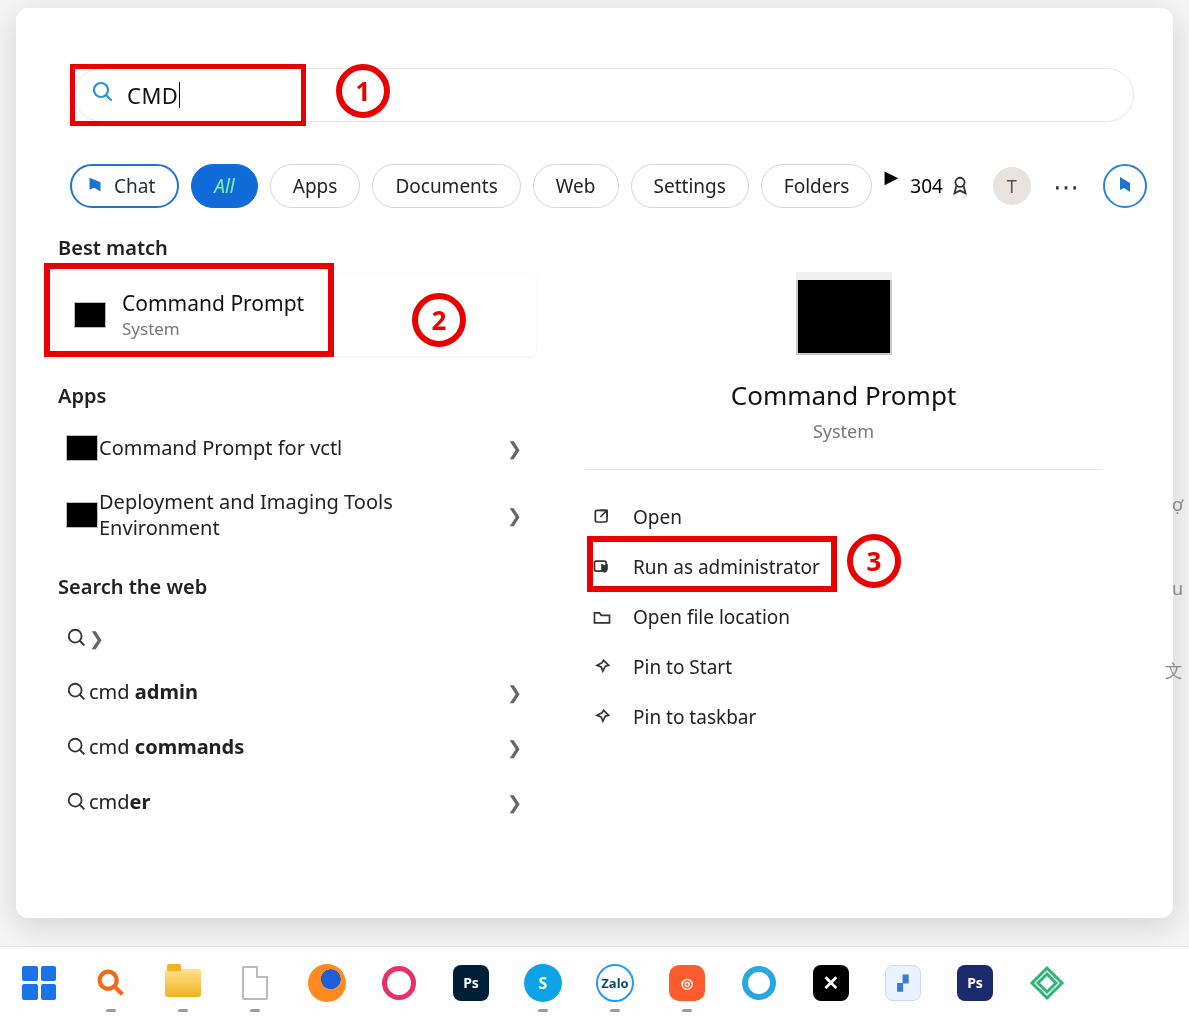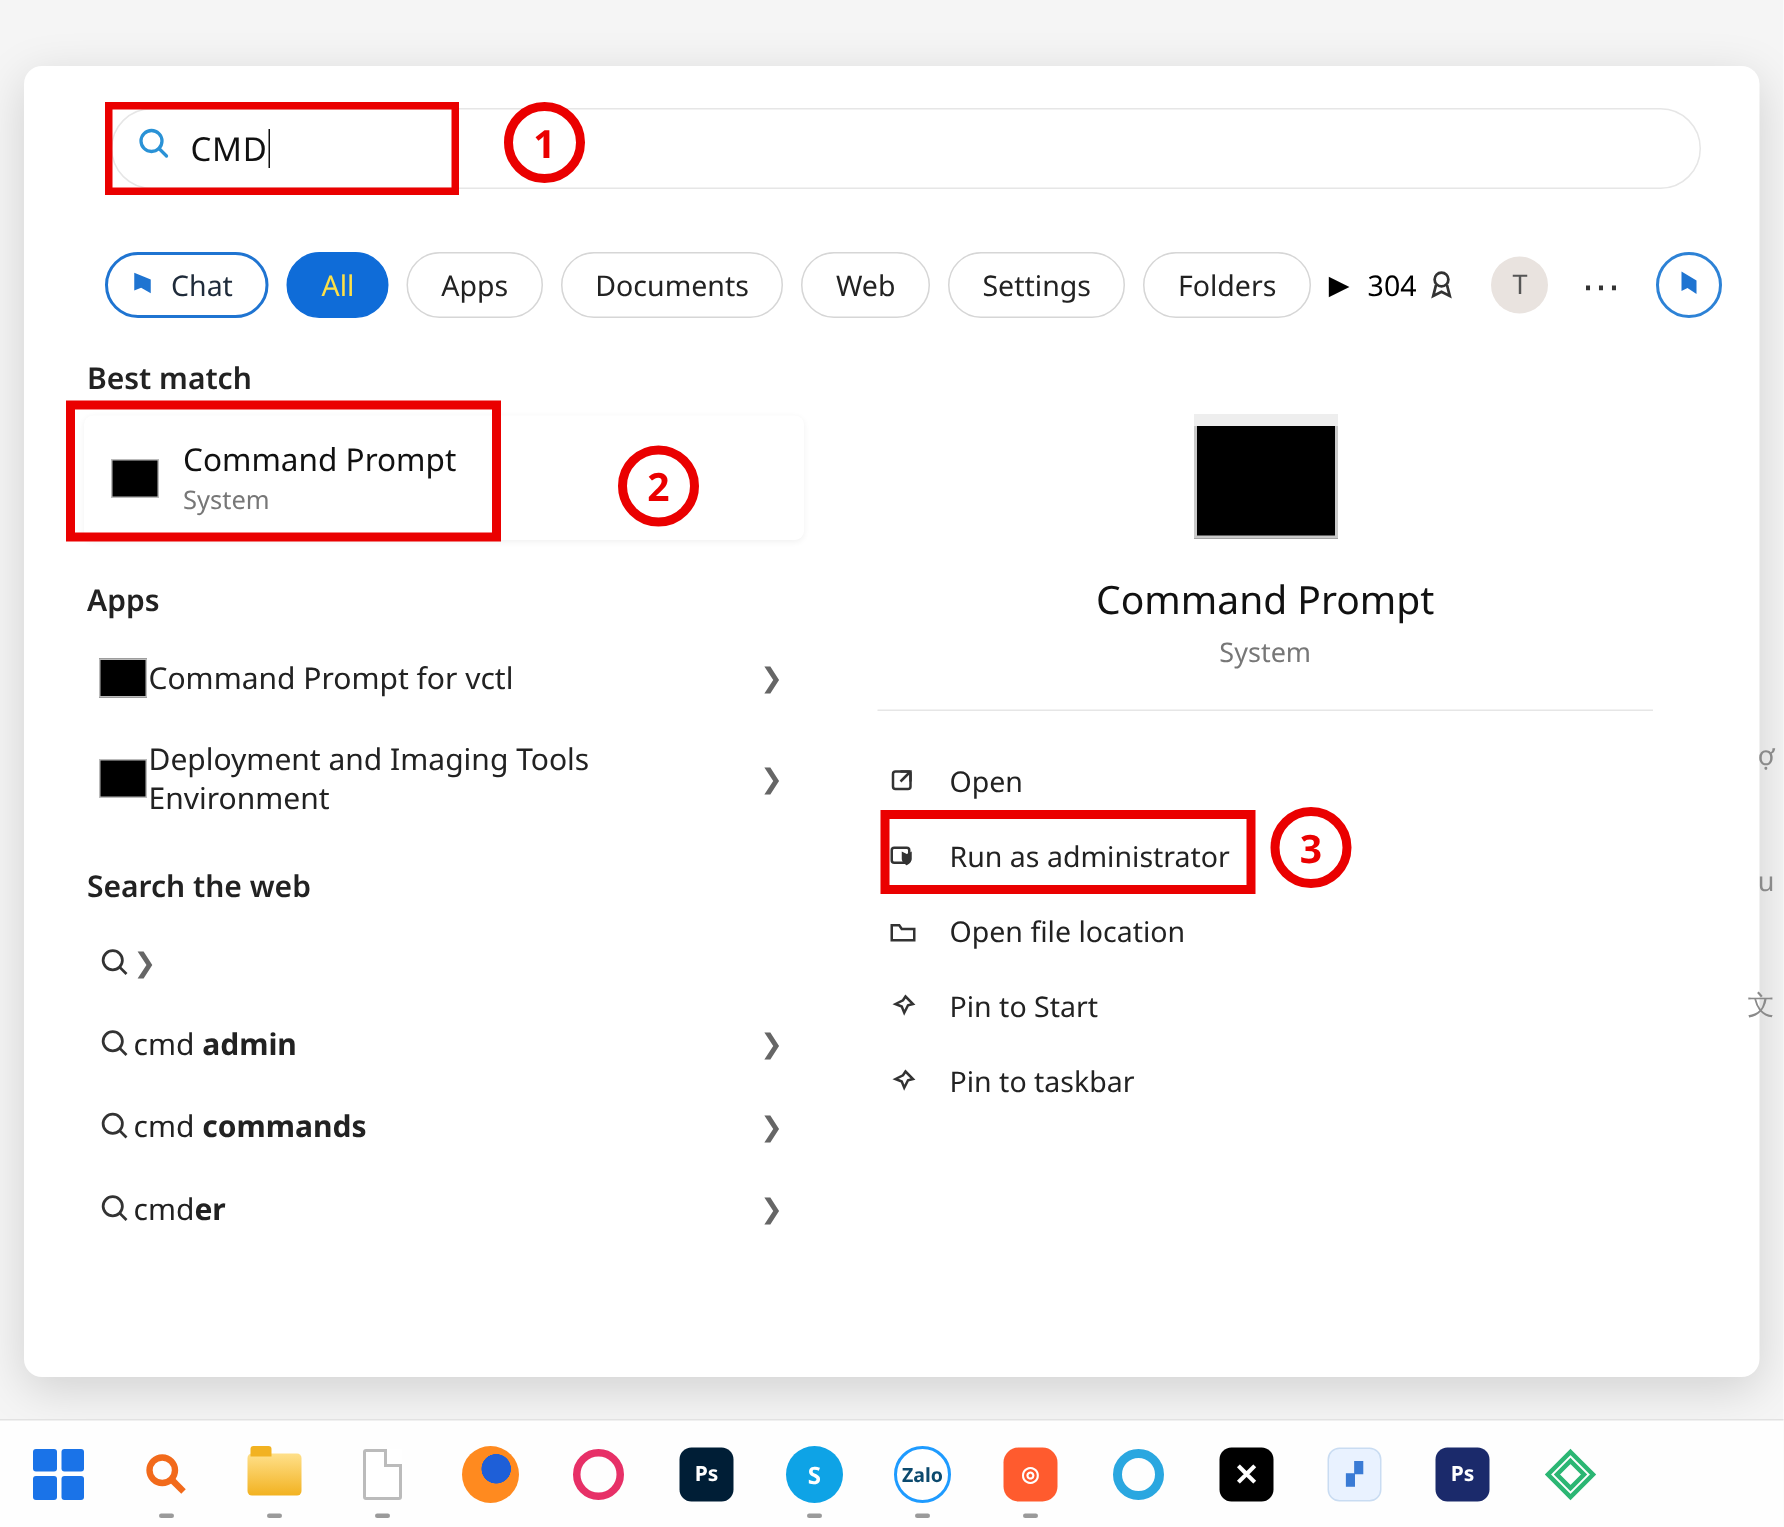--- a/index.html
+++ b/index.html
@@ -13,22 +13,21 @@
     }
     .search-window {
       position: absolute;
       top: 8px;
       left: 16px;
       right: 16px;
       bottom: 100px;
       background: #fff;
       border-radius: 12px;
       box-shadow: 0 8px 32px rgba(0,0,0,0.15);
-      padding: 28px 40px 20px 40px;
-      margin-top: 36px;
+      padding: 60px 40px 20px 40px;
     }
     
     .search-row { position: relative; height: 60px; }
     .search-box {
       position: absolute;
       left: 18px; top: 0;
       width: 1060px; height: 54px;
       background: #fff;
       border: 1px solid #e6e6e6;
       border-radius: 27px;
@@ -49,29 +48,29 @@
     .step-badge {
       width: 54px; height:54px; border-radius:50%;
       border:6px solid #ea0000;
       display:flex; align-items:center; justify-content:center;
       font-weight:700; font-size:26px; color:#ea0000;
       background:#fff;
       position:absolute;
     }
     .step1 { right:-80px; left: 280px; top:-4px; }
     
-    .chips-row { display:flex; align-items:center; gap:12px; margin-top:36px; padding-left:14px; }
+    .chips-row { display:flex; gap:12px; margin-top:36px; padding-left:14px; }
     .chip {
       height:44px; padding:0 22px; border-radius:22px;
       border:1px solid #d6d6d6; background:#fff;
       display:flex; align-items:center; font-size:19px; color:#222;
       cursor:pointer;
     }
     .chip.chat { border:2px solid #1f74d1; color:#1f2b3a; gap:8px; padding-left:12px; }
-    .chip.all { background:#0f6cd8; color:#fde047; border-color:#0f6cd8; }
+    .chip.all { background:#0f6cd8; color:#86efac; border-color:#0f6cd8;font-style:italic; }
     .right-icons { margin-left:auto; display:flex; align-items:center; gap:22px; padding-right:10px;}
     .points {display:flex; align-items:center; gap:6px; font-size:19px;}
     .avatar { width:38px; height:38px; border-radius:50%; background:#e9e3df; display:flex; align-items:center; justify-content:center; font-size:18px; color:#555; }
     .bing-badge { width:44px; height:44px; border-radius:50%; border:2px solid #2d82d6; display:flex; align-items:center; justify-content:center;}
     .play-glyph { font-size:18px; }
     
     .body-columns { display:flex; gap:18px; margin-top:26px; height: calc(100% - 176px); }
     .left-col { width:480px; }
     .right-col { flex:1; background:#fff; border-radius:12px; box-shadow: none; border:1px solid rgba(0,0,0,0); padding: 24px 30px; position:relative; }
     .section-title { font-size:20px; font-weight:600; color:#222; margin: 0 0 12px 0; padding-left:2px;}

